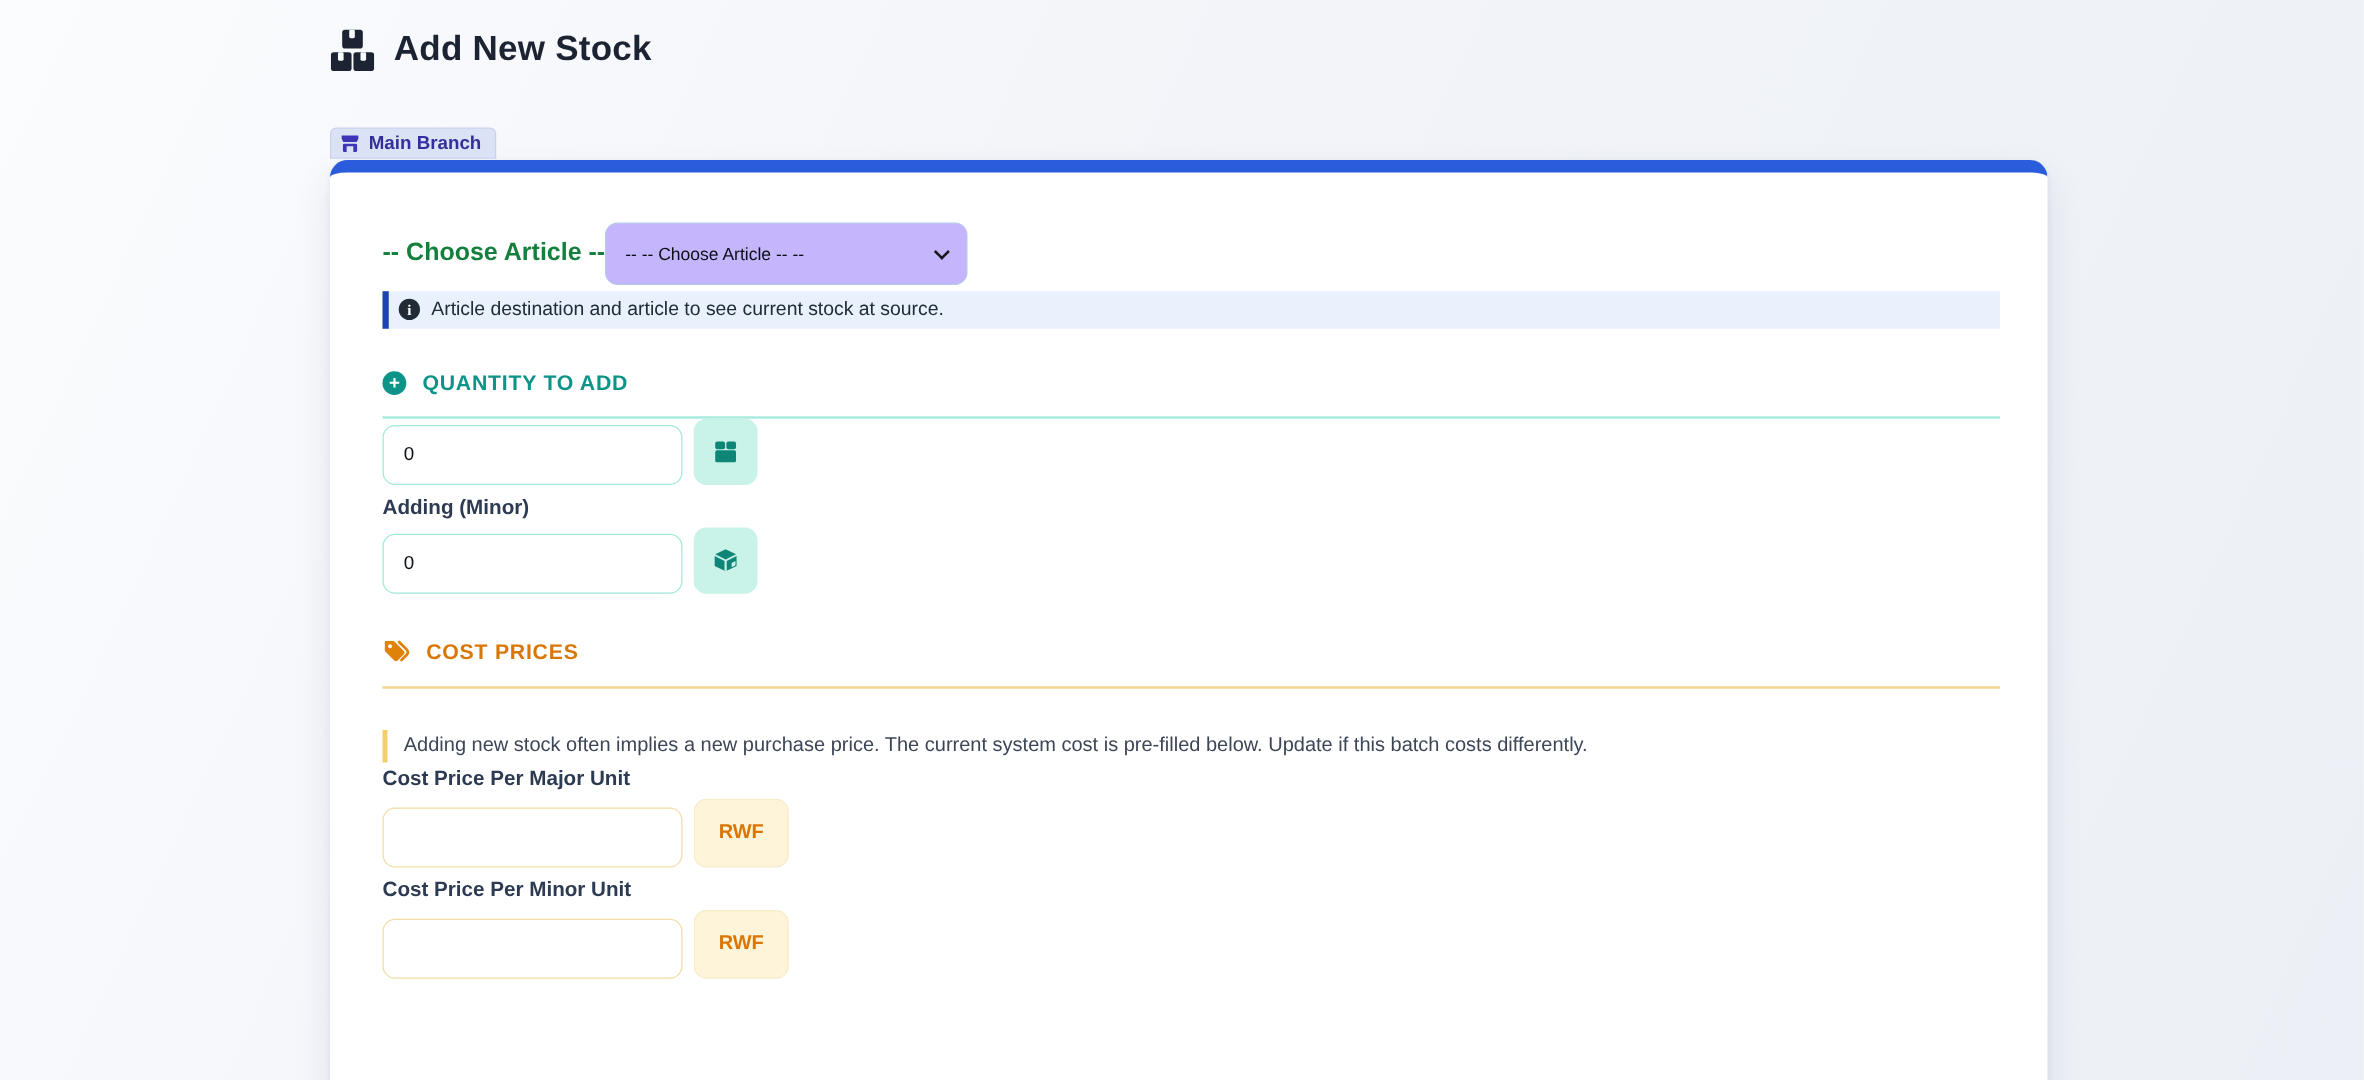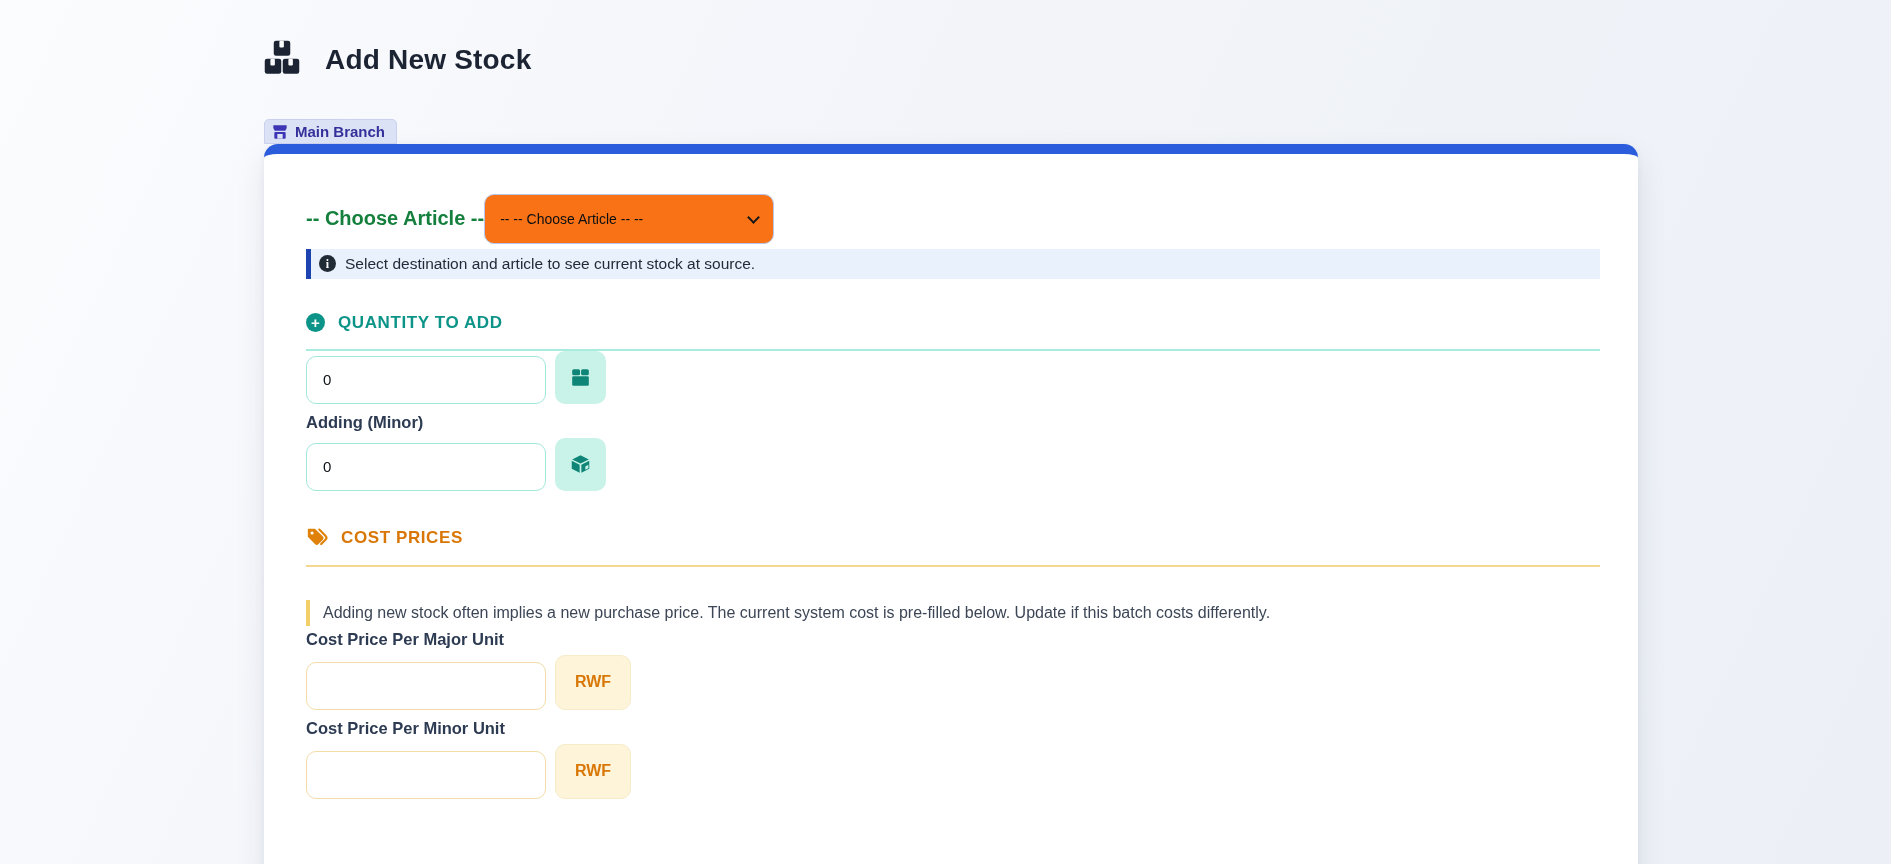--- a/index.html
+++ b/index.html
@@ -5,21 +5,21 @@
   * { margin:0; padding:0; box-sizing:border-box; }
   html,body { width:1891px; height:864px; overflow:hidden; }
   body {
     font-family:"Liberation Sans", sans-serif;
     background:linear-gradient(115deg,#fbfcfe 0%,#f2f4f9 45%,#ecf0f6 100%);
     color:#1c2433;
   }
   .page { padding-left:264px; }
 
   
-  .hdr { display:flex; align-items:flex-end; gap:25px; padding-top:40px; }
+  .hdr { display:flex; align-items:flex-start; gap:15px; padding-top:23px; }
   .hdr h1 { font-size:28px; font-weight:700; color:#1c2433; letter-spacing:.2px; }
   .title-ico { width:36px; height:36px; display:inline-block; color:#1c2433; }
 
   
   .tab {
     display:inline-flex; align-items:center; gap:7px;
     margin-top:43px; background:#dce2f5; border:1px solid #c9d1ee;
     padding:3px 11px 3px 7px; border-radius:5px 5px 0 0;
     position:relative; z-index:2; margin-bottom:-2px; cursor:pointer;
   }
@@ -34,21 +34,21 @@
     padding:40px 38px 0 42px; position:relative; z-index:1;
   }
 
   
   .article-row { display:flex; align-items:center; }
   .article-row .a-label { font-size:20px; font-weight:700; color:#15803d; margin-right:0; }
   .sel-wrap { position:relative; display:inline-block; }
   .sel-wrap select {
     width:290px; height:50px; border:1px solid #b6c6ea; border-radius:10px;
     font-family:"Liberation Sans", sans-serif; font-size:14px; color:#0b0f14;
-    padding:0 38px 0 15px; background:#f97316; appearance:none; -webkit-appearance:none;
+    padding:0 38px 0 15px; background:#c4b5fd; appearance:none; -webkit-appearance:none;
   }
   .chev { position:absolute; right:16px; top:19px; width:9px; height:9px;
     border-right:2.2px solid #16181c; border-bottom:2.2px solid #16181c;
     transform:rotate(45deg); pointer-events:none; }
 
   
   .alert {
     margin-top:5px; display:flex; align-items:center; gap:9px;
     background:#e9f1fc; border-left:5px solid #1c43b0;
     padding:5px 12px 5px 8px; min-height:30px;
@@ -142,21 +142,21 @@
       <span class="sel-wrap">
         <select>
           <option>-- -- Choose Article -- --</option>
         </select>
         <span class="chev"></span>
       </span>
     </div>
 
     <div class="alert">
       <span class="info-ico">i</span>
-      <span>Select destination and article to see current stock at source.</span>
+      <span>Article destination and article to see current stock at source.</span>
     </div>
 
     <div class="sec teal">
       <span class="plus-ico">+</span>
       <span class="sec-title">QUANTITY TO ADD</span>
     </div>
 
     <div class="f-row">
       <input class="inp teal-b" type="text" value="0" style="">
       <span class="addon">

